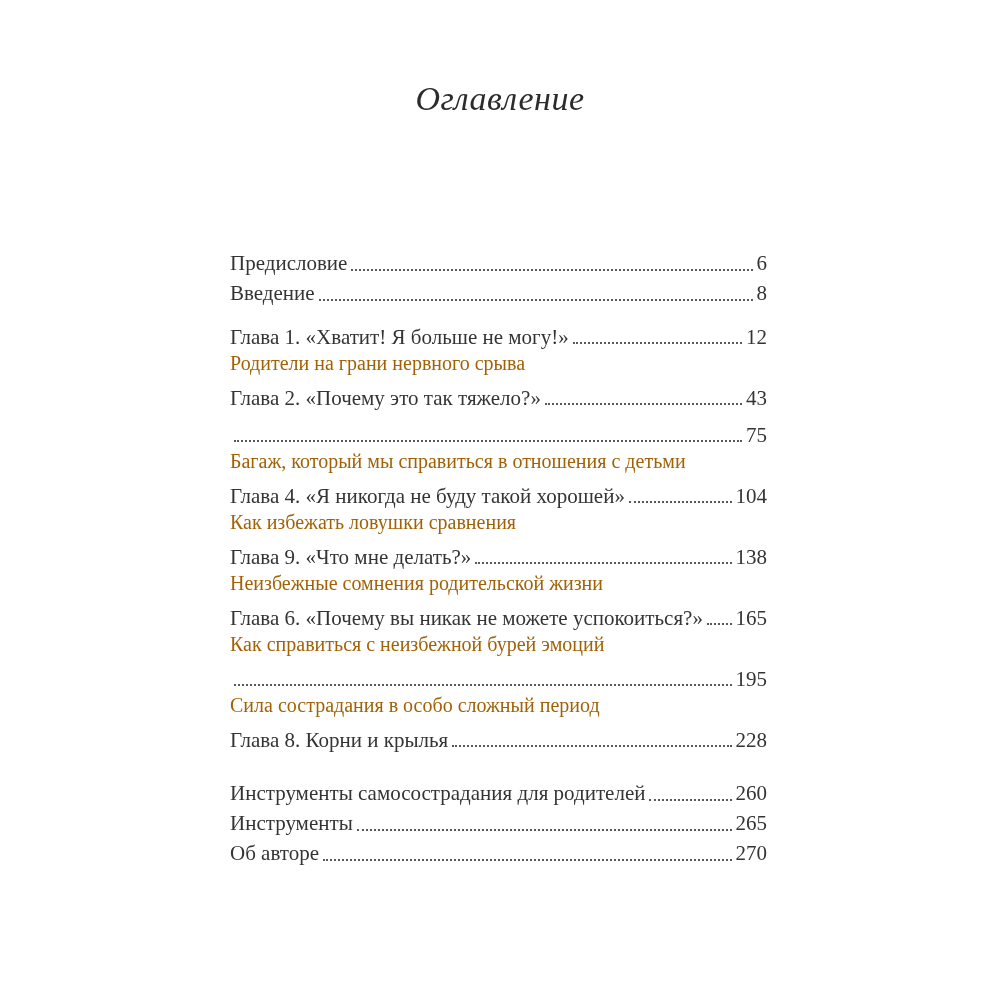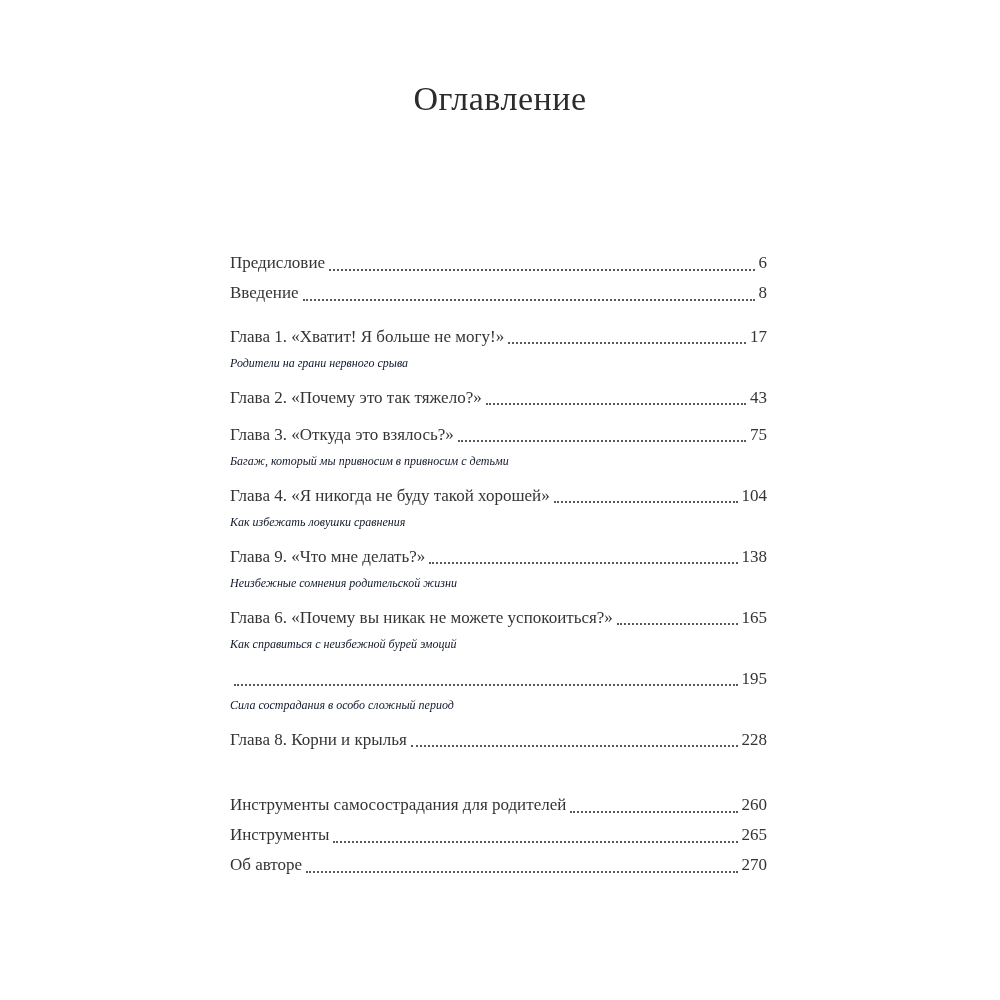--- a/index.html
+++ b/index.html
@@ -17,56 +17,56 @@
     overflow: hidden;
     box-sizing: border-box;
   }
   .page-title {
     padding-top: 80px;
     text-align: center;
     font-size: 34px;
     font-weight: 400;
     color: #2c2c2c;
     letter-spacing: 0.5px;
+    font-style: italic;
   }
   .toc {
     margin-top: 130px;
     margin-left: 230px;
     width: 537px;
   }
   .toc-row {
     display: flex;
     align-items: flex-end;
-    font-size: 17px;
+    font-size: 21px;
     line-height: 30px;
     white-space: nowrap;
   }
   .toc-label {
     flex: 0 0 auto;
   }
   .leader {
     flex: 1 1 auto;
     min-width: 12px;
     margin: 0 4px 7px 4px;
     border-bottom: 2px dotted #595959;
   }
   .toc-page {
     flex: 0 0 auto;
     text-align: right;
   }
   .toc-subtitle {
-    font-style: italic;
-    font-size: 12px;
+    font-size: 20px;
     line-height: 24px;
-    color: #0f172a;
+    color: #a16207;
   }
   .chapters { margin-top: 15px; }
   .chapter { margin-top: 9px; }
   .chapter .toc-row { line-height: 28px; }
-  .back-matter { margin-top: 36px; }
+  .back-matter { margin-top: 24px; }
 </style>
 </head>
 <body>
 
 <div class="page">
   <div class="page-title">Оглавление</div>
 
   <div class="toc">
     <div id="front-matter" class="front-matter">
         <div class="toc-entry fm-entry">
@@ -84,38 +84,37 @@
       <span class="toc-page">8</span>
     </div>
 
   </div>
       </div>
     <div id="chapters" class="chapters">
         <div class="toc-entry chapter">
     <div class="toc-row">
       <span class="toc-label">Глава 1. «Хватит! Я больше не могу!»</span>
       <span class="leader"></span>
-      <span class="toc-page">17</span>
+      <span class="toc-page">12</span>
     </div>
     <div class="toc-subtitle">Родители на грани нервного срыва</div>
   </div>
         <div class="toc-entry chapter">
     <div class="toc-row">
       <span class="toc-label">Глава 2. «Почему это так тяжело?»</span>
       <span class="leader"></span>
       <span class="toc-page">43</span>
     </div>
   </div>
         <div class="toc-entry chapter">
     <div class="toc-row">
-      <span class="toc-label">Глава 3. «Откуда это взялось?»</span>
       <span class="leader"></span>
       <span class="toc-page">75</span>
     </div>
-    <div class="toc-subtitle">Багаж, который мы привносим в привносим с детьми</div>
+    <div class="toc-subtitle">Багаж, который мы справиться в отношения с детьми</div>
   </div>
         <div class="toc-entry chapter">
     <div class="toc-row">
       <span class="toc-label">Глава 4. «Я никогда не буду такой хорошей»</span>
       <span class="leader"></span>
       <span class="toc-page">104</span>
     </div>
     <div class="toc-subtitle">Как избежать ловушки сравнения</div>
   </div>
         <div class="toc-entry chapter">

